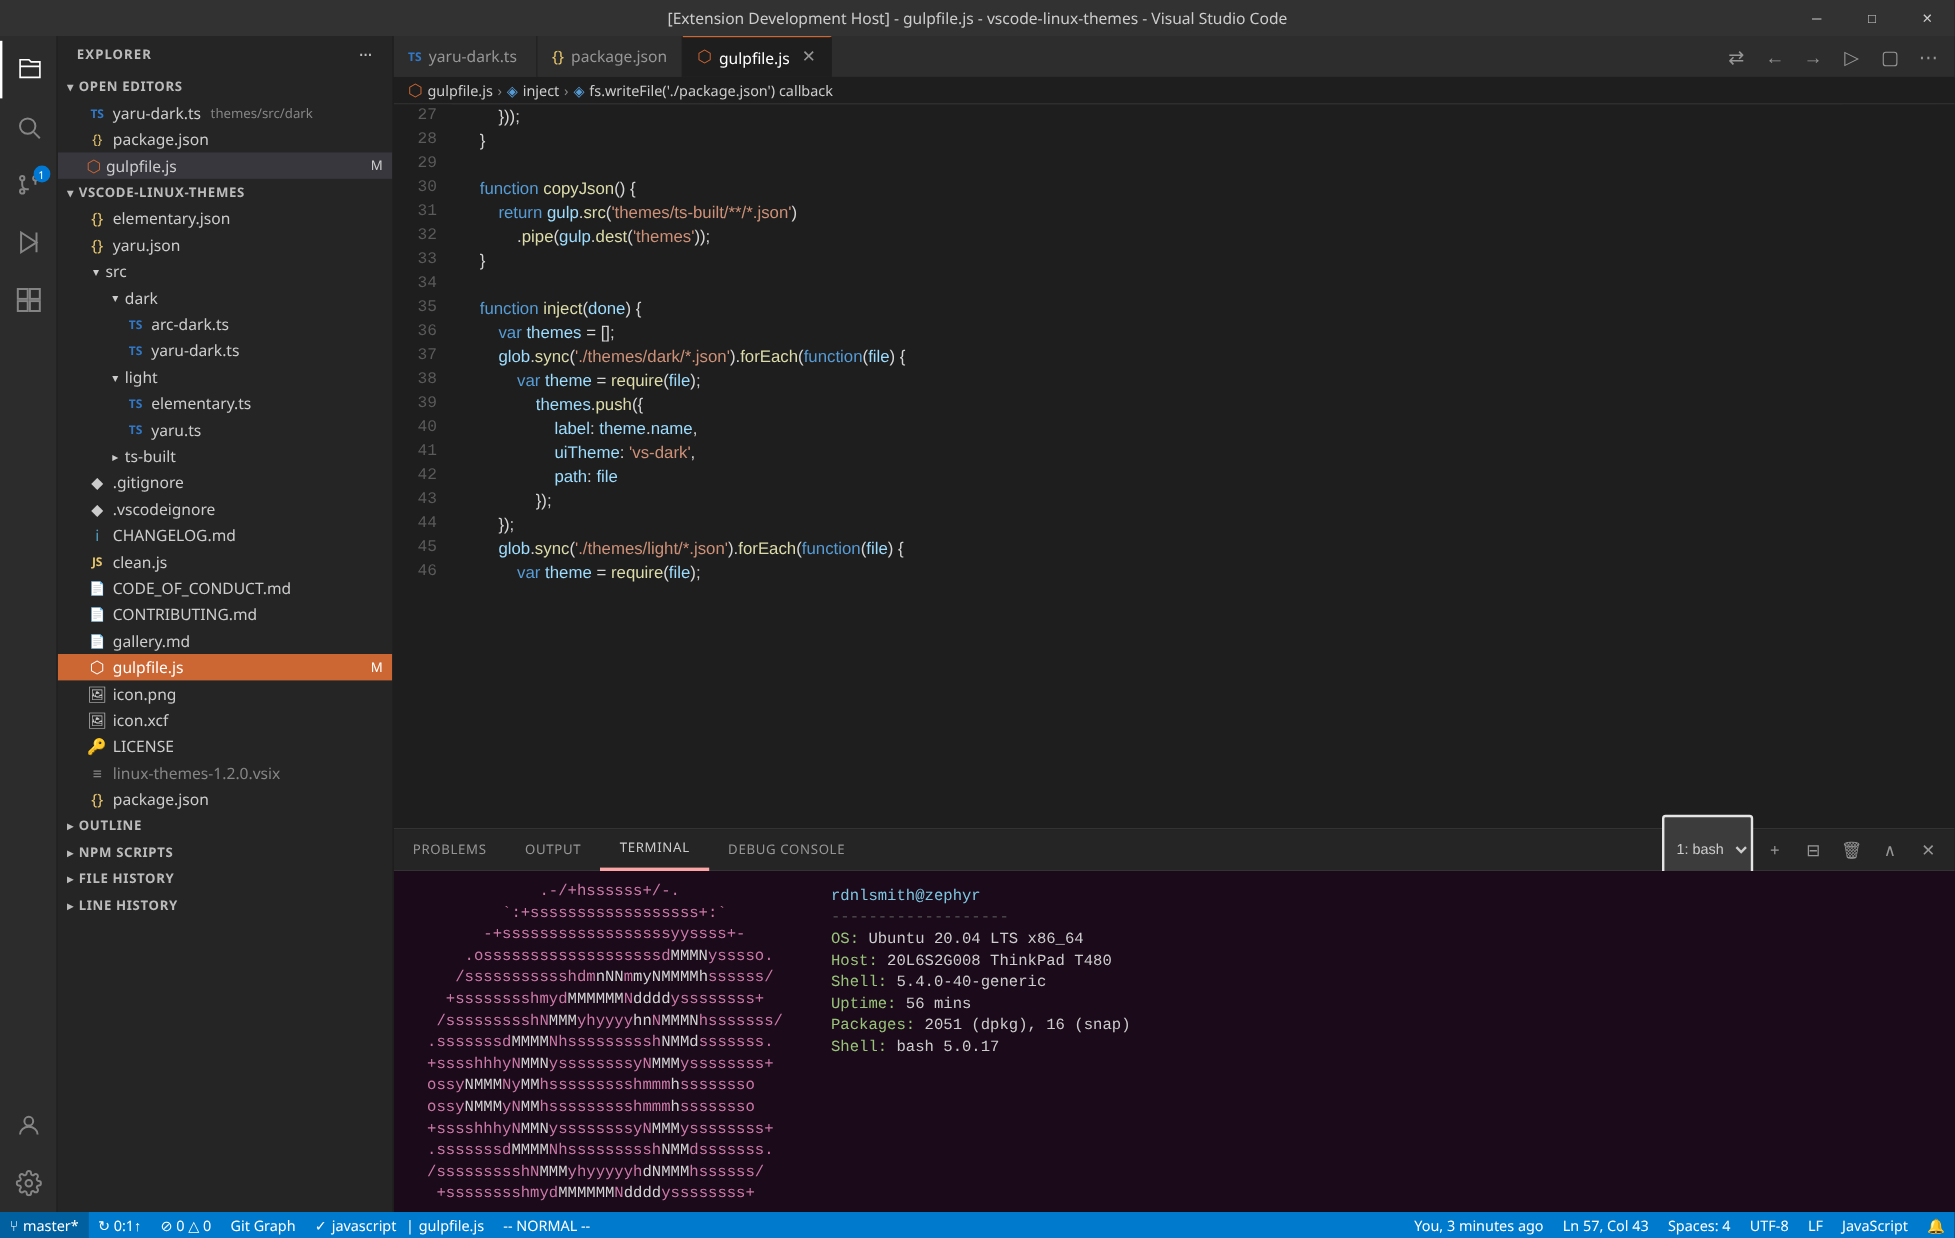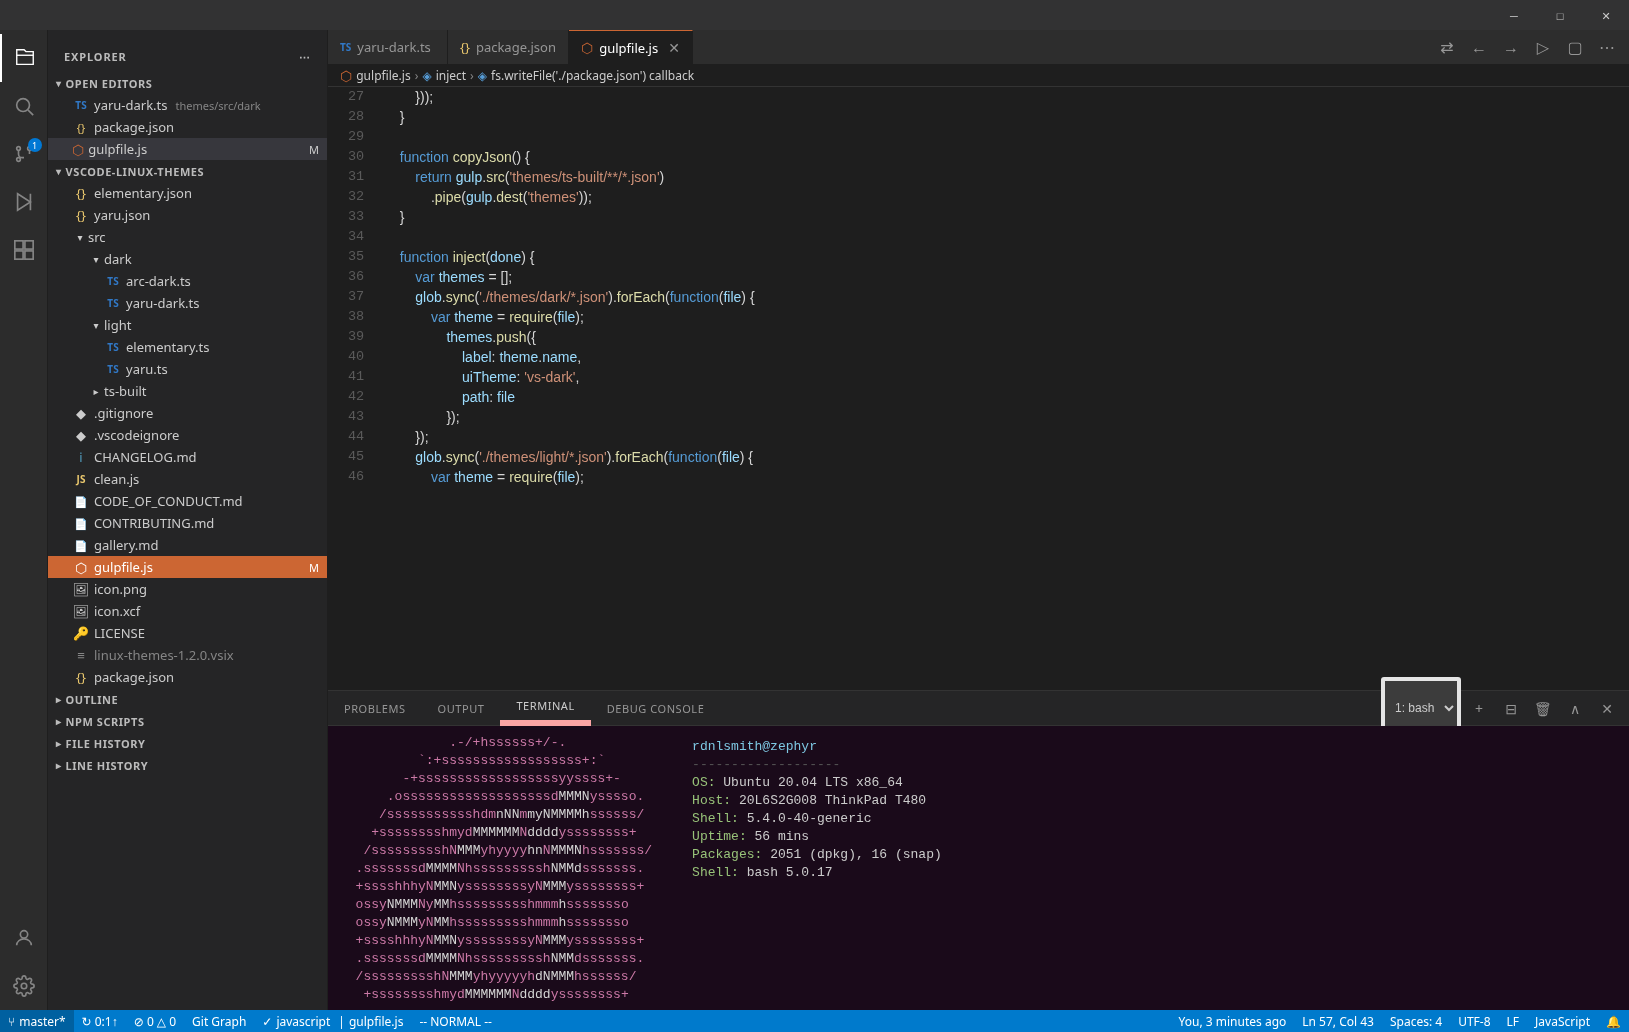--- a/index.html
+++ b/index.html
@@ -103,21 +103,20 @@
     #sidebar-header {
       display: flex;
       align-items: flex-end;
       justify-content: space-between;
       padding: 8px 16px;
       color: #bbbbbb;
       font-size: 11px;
       font-weight: 700;
       letter-spacing: 0.08em;
       text-transform: uppercase;
-      margin-top: 11px;
     }
     #sidebar-content {
       flex: 1;
       overflow-y: auto;
       overflow-x: hidden;
     }
     #sidebar-content::-webkit-scrollbar { width: 6px; }
     #sidebar-content::-webkit-scrollbar-thumb { background: #424242; }
     .tree-item {
       display: flex;
@@ -319,21 +318,21 @@
       align-items: center;
       cursor: pointer;
       color: #969696;
       font-size: 13px;
       text-transform: uppercase;
       font-size: 11px;
       letter-spacing: 0.05em;
     }
     .panel-tab.active {
       color: #cccccc;
-      border-bottom: 6px solid #fca5a5;
+      border-bottom: 3px solid #fca5a5;
     }
     #panel-spacer { flex: 1; }
     #panel-actions {
       display: flex;
       align-items: center;
       padding: 0 8px;
       gap: 4px;
     }
     .panel-action-btn {
       width: 28px;
@@ -341,21 +340,21 @@
       display: flex;
       align-items: center;
       justify-content: center;
       cursor: pointer;
       color: #969696;
       font-size: 14px;
     }
     .bash-select {
       background: #3c3c3c;
       color: #cccccc;
-      border: 4px solid #e5e5e5;
+      border: 2px solid #e5e5e5;
       border-radius: 3px;
       padding: 19px 6px;
       font-size: 12px;
       cursor: pointer;
     }
 
     #terminal {
       flex: 1;
       background: #1a0a1a;
       font-family: 'Consolas', 'Courier New', monospace;
@@ -405,20 +404,21 @@
       font-size: 2px;
       line-height: 3px;
       padding: 4px;
       overflow: hidden;
     }
   </style>
 </head>
 <body>
 
 <div id="title-bar">
+  <span>[Extension Development Host] - gulpfile.js - vscode-linux-themes - Visual Studio Code</span>
   <div class="window-controls">
     <div class="win-btn">─</div>
     <div class="win-btn">□</div>
     <div class="win-btn close">✕</div>
   </div>
 </div>
 
 <div id="app">
 
   <div id="activity-bar">

